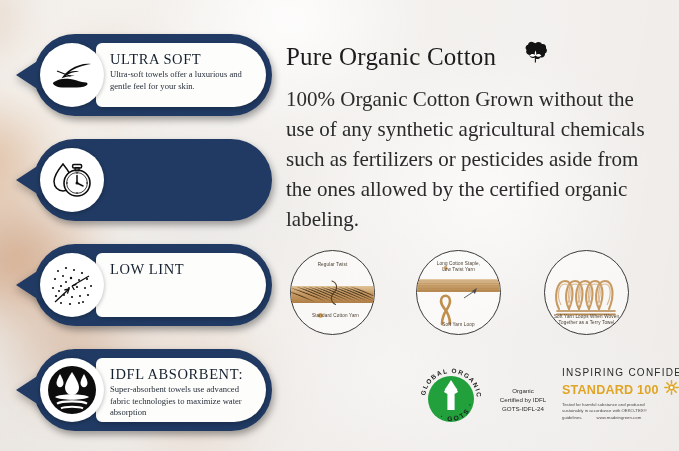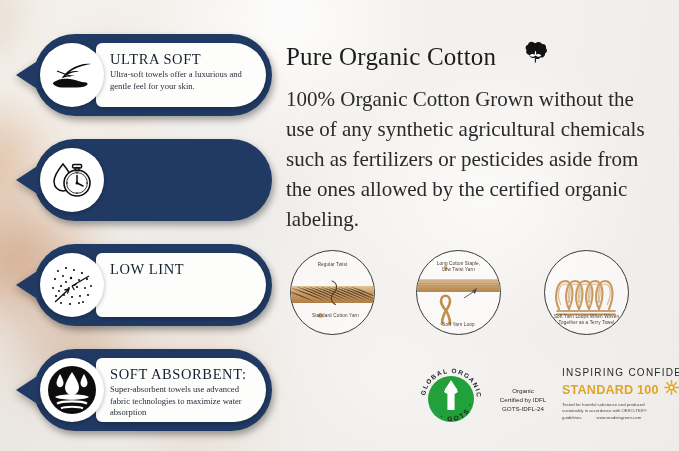--- a/index.html
+++ b/index.html
@@ -222,21 +222,21 @@
         <path d="M8 40 L22 27" stroke="#0d0d0d" stroke-width="1.3"></path>
         <path d="M22 27 L17.4 28 M22 27 L20.4 31.6" stroke="#0d0d0d" stroke-width="1.3" fill="none"></path>
       </svg>
     </div>
   </div>
 
   <div class="feature">
     <div class="pillShell"></div>
     <div class="tail"></div>
     <div class="pillInner">
-      <div class="fTitle">SOFT ABSORBENT:</div>
+      <div class="fTitle">IDFL ABSORBENT:</div>
       <div class="fDesc">Super-absorbent towels use advanced fabric technologies to maximize water absorption</div>
     </div>
     <div class="iconCircle">
       <svg width="54" height="54" viewBox="0 0 54 54">
         <circle cx="27" cy="27" r="24" fill="#0d0d0d"></circle>
         <path d="M27 9 C27 9 20 19 20 24.5 C20 29 23.2 32 27 32 C30.8 32 34 29 34 24.5 C34 19 27 9 27 9 Z" fill="#ffffff"></path>
         <path d="M15 11 C15 11 11.5 17 11.5 20 C11.5 22.6 13.2 24.2 15 24.2 C16.8 24.2 18.5 22.6 18.5 20 C18.5 17 15 11 15 11 Z" fill="#ffffff"></path>
         <path d="M39 11 C39 11 35.5 17 35.5 20 C35.5 22.6 37.2 24.2 39 24.2 C40.8 24.2 42.5 22.6 42.5 20 C42.5 17 39 11 39 11 Z" fill="#ffffff"></path>
         <path d="M10 34 C16 30.4 38 30.4 44 34 C38 37.6 16 37.6 10 34 Z" fill="#ffffff"></path>
         <path d="M12 40.6 C17 37.6 37 37.6 42 40.6" stroke="#ffffff" stroke-width="2.2" fill="none"></path>

